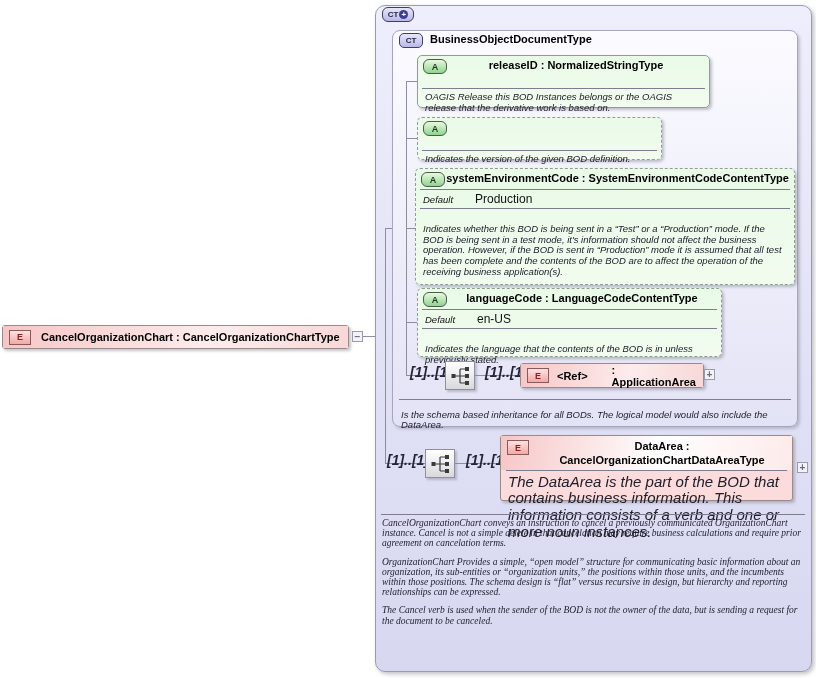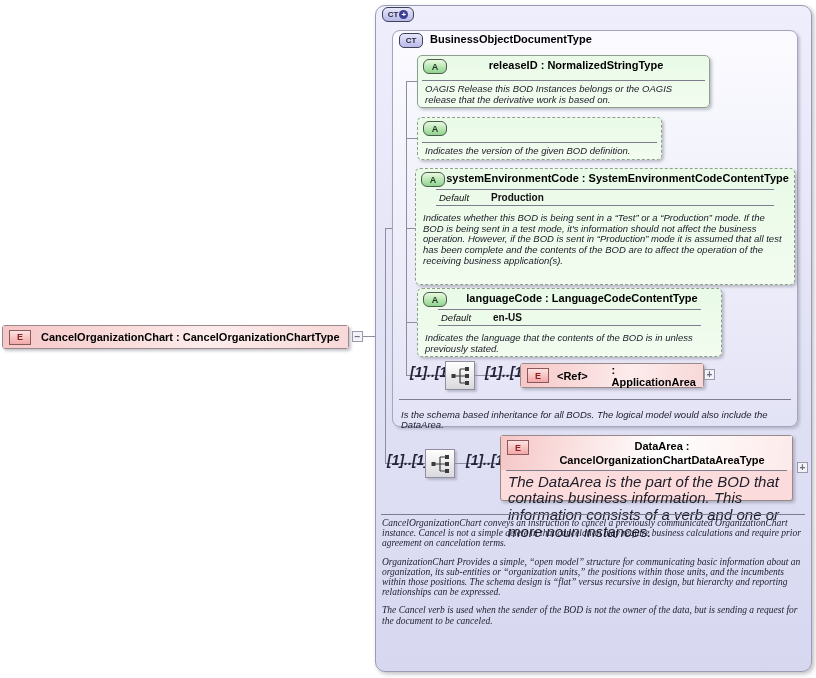--- a/index.html
+++ b/index.html
@@ -40,25 +40,25 @@
           width:20px;height:13px;border:1px solid #8a5a5a;
           background:linear-gradient(#fde2e2,#f2a8a8);font-size:9px;font-weight:bold;color:#8c1f1f;}
 
   
   .attr-box{background:linear-gradient(to bottom,#e9fae7,#f2fcef);
             border:1px solid #8f9f8f;border-radius:5px;
             box-shadow:2px 2px 3px rgba(110,110,125,.4);display:flex;flex-direction:column;}
   .attr-box.dashed{border-style:dashed;}
   .attr-title{display:flex;align-items:flex-start;padding:3px 4px 2px 5px;}
   .attr-title .ttl{flex:1;text-align:center;font-size:11px;font-weight:bold;color:#000;line-height:1.2;}
-  .attr-default{display:flex;align-items:center;margin:0 20px;padding:2px 2px 2px 3px;
+  .attr-default{display:flex;align-items:center;margin:0 4px;padding:2px 2px 2px 3px;
                 border-top:1px solid #7d7d8d;border-bottom:1px solid #7d7d8d;font-size:9.5px;color:#111;}
   .attr-default .dlab{font-style:italic;width:52px;}
-  .attr-default .dval{font-weight:bold;font-size:10px;}
-  .attr-doc{margin:4px 4px;padding:3px 2px 3px 3px;font-size:9.5px;font-style:italic;
+  .attr-default .dval{font-weight:normal;font-size:12px;}
+  .attr-doc{margin:12px 4px;padding:3px 2px 3px 3px;font-size:9.5px;font-style:italic;
             color:#20202c;line-height:1.12;}
   .attr-doc.lined{border-top:1px solid #7d7d8d;}
 
   
   .el-box{border:1px solid #9a8a8a;border-radius:3px;
           box-shadow:2px 2px 3px rgba(110,110,125,.4);}
   .el-row{display:flex;align-items:center;gap:10px;padding:0 6px;height:100%;
           font-size:11px;font-weight:bold;color:#000;
           background:linear-gradient(100deg,#f6c6c6,#fdecec 60%,#f8d8d8);}
   .el-col{display:flex;flex-direction:column;background:#fbdbdb;}

